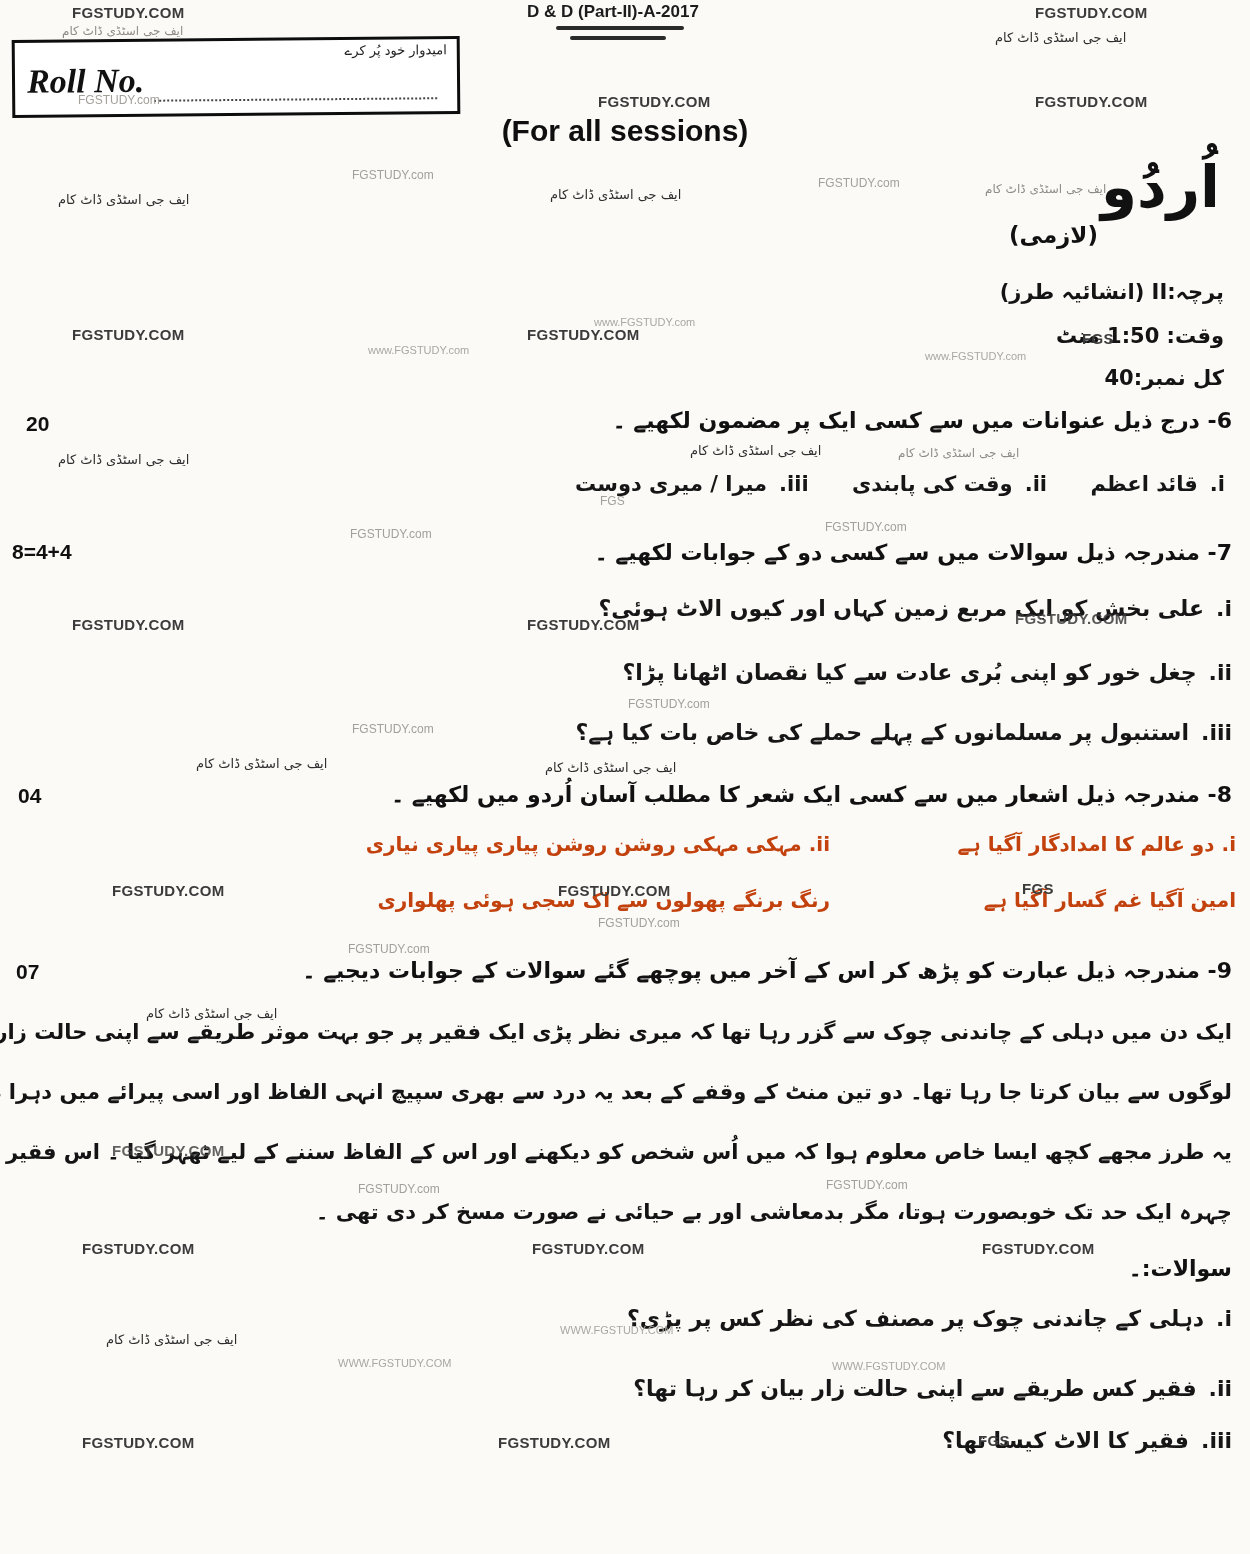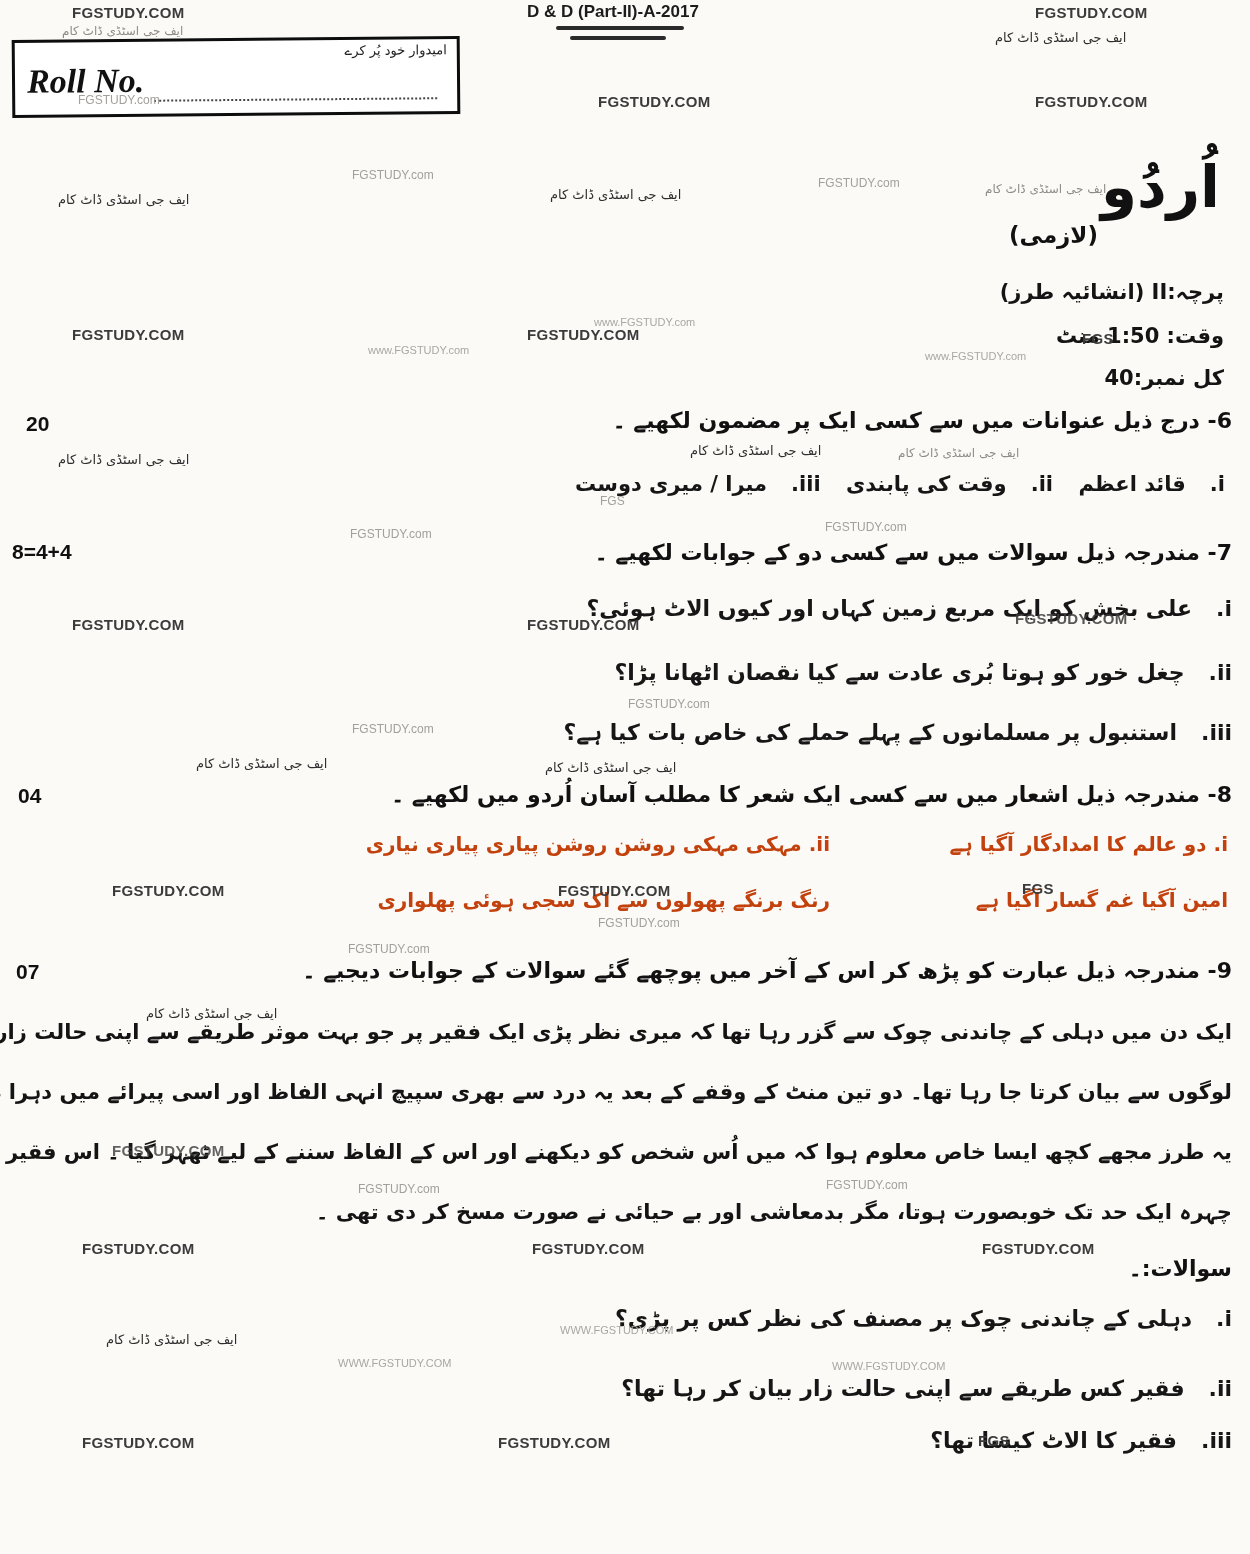--- a/index.html
+++ b/index.html
@@ -16,21 +16,21 @@
   .roll-label{font:italic bold 34px "Liberation Serif",serif;color:#111;white-space:nowrap}
   .roll-line{flex:1;margin:0 8px 12px 10px;border-bottom:2px dotted #444;height:26px;align-self:flex-end}
   .roll-note{position:absolute;right:10px;top:3px;font:13px "DejaVu Sans",sans-serif;direction:rtl;color:#222}
   .sessions{position:absolute;left:0;right:0;top:114px;text-align:center;font:bold 30px "Liberation Sans",sans-serif;color:#0f0f0f}
   .subject{position:absolute;right:30px;top:158px;font-size:58px;font-weight:bold;direction:rtl;color:#111;line-height:1}
   .subject-suffix{position:absolute;right:152px;top:222px;font-size:23px;font-weight:bold;direction:rtl;color:#111}
   .meta{position:absolute;right:26px;direction:rtl;font-size:21px;font-weight:bold;color:#141414;white-space:nowrap}
   .qmarks{position:absolute;font:bold 21px "Liberation Sans",sans-serif;color:#101010}
   .qhead{position:absolute;right:18px;direction:rtl;font-size:22px;font-weight:bold;color:#111;white-space:nowrap}
   .qitem{position:absolute;right:18px;direction:rtl;font-size:22px;font-weight:600;color:#161616;white-space:nowrap}
-  .qitem .n,.opt .n{margin-left:24px;font-weight:bold}
+  .qitem .n,.opt .n{margin-left:12px;font-weight:bold}
   .optrow{position:absolute;left:575px;right:25px;top:472px;display:flex;direction:rtl;justify-content:space-between;font-size:21px;font-weight:600;color:#161616}
   .couplet{position:absolute;direction:rtl;font-size:20px;font-weight:600;text-align:right;color:#c2410c}
   .couplet div{margin-bottom:32px;white-space:nowrap}
   .passage{position:absolute;right:18px;direction:rtl;font-size:21px;font-weight:600;color:#141414;white-space:nowrap}
   .footer{position:absolute;left:0;right:0;top:1496px;text-align:center;font:20px "Liberation Sans",sans-serif;letter-spacing:1px;color:#111}
 </style>
 </head>
 <body>
 
 <div class="page">
@@ -45,20 +45,21 @@
 
   <div class="rollbox">
     <span class="roll-label">Roll No.</span>
     <span class="roll-line"></span>
     <span class="roll-note">امیدوار خود پُر کرے</span>
   </div>
   <div class="wm-l" style="left:78px;top:93px">FGSTUDY.com</div>
   <div class="wm-b" style="left:598px;top:93px">FGSTUDY.COM</div>
   <div class="wm-b" style="left:1035px;top:93px">FGSTUDY.COM</div>
 
+  <div class="sessions">(For all sessions)</div>
 
   <div class="wm-l" style="left:352px;top:168px">FGSTUDY.com</div>
   <div class="wm-l" style="left:818px;top:176px">FGSTUDY.com</div>
   <div class="wm-u" style="left:58px;top:192px">ایف جی اسٹڈی ڈاٹ کام</div>
   <div class="wm-u" style="left:550px;top:187px">ایف جی اسٹڈی ڈاٹ کام</div>
   <div class="wm-us" style="left:985px;top:182px">ایف جی اسٹڈی ڈاٹ کام</div>
 
   <div>
     <div class="subject">اُردُو</div>
     <div class="subject-suffix">(لازمی)</div>
@@ -87,35 +88,35 @@
     <div class="wm-l" style="left:600px;top:494px">FGS</div>
   </div>
 
   <div class="wm-l" style="left:350px;top:527px">FGSTUDY.com</div>
   <div class="wm-l" style="left:825px;top:520px">FGSTUDY.com</div>
 
   <div>
     <div class="qmarks" style="left:12px;top:540px">8=4+4</div>
     <div class="qhead" style="top:540px">7- مندرجہ ذیل سوالات میں سے کسی دو کے جوابات لکھیے ۔</div>
     <div class="qitem" style="top:596px"><span class="n">i.</span><span>علی بخش کو ایک مربع زمین کہاں اور کیوں الاٹ ہوئی؟</span></div>
-    <div class="qitem" style="top:660px"><span class="n">ii.</span><span>چغل خور کو ہوتا بُری عادت سے کیا نقصان اٹھانا پڑا؟</span></div>
+    <div class="qitem" style="top:660px"><span class="n">ii.</span><span>چغل خور کو اپنی بُری عادت سے کیا نقصان اٹھانا پڑا؟</span></div>
     <div class="qitem" style="top:720px"><span class="n">iii.</span><span>استنبول پر مسلمانوں کے پہلے حملے کی خاص بات کیا ہے؟</span></div>
   </div>
   <div class="wm-b" style="left:72px;top:616px">FGSTUDY.COM</div>
   <div class="wm-b" style="left:527px;top:616px">FGSTUDY.COM</div>
   <div class="wm-b" style="left:1015px;top:610px;opacity:.85">FGSTUDY.COM</div>
   <div class="wm-l" style="left:628px;top:697px">FGSTUDY.com</div>
   <div class="wm-l" style="left:352px;top:722px">FGSTUDY.com</div>
 
   <div>
     <div class="wm-u" style="left:196px;top:756px">ایف جی اسٹڈی ڈاٹ کام</div>
     <div class="wm-u" style="left:545px;top:760px">ایف جی اسٹڈی ڈاٹ کام</div>
     <div class="qmarks" style="left:18px;top:784px">04</div>
     <div class="qhead" style="top:782px">8- مندرجہ ذیل اشعار میں سے کسی ایک شعر کا مطلب آسان اُردو میں لکھیے ۔</div>
-    <div class="couplet" style="right:22px;top:832px">
+    <div class="couplet" style="right:14px;top:832px">
       <div>i. دو عالم کا امدادگار آگیا ہے</div>
       <div>امین آگیا غم گسار آگیا ہے</div>
     </div>
     <div class="couplet" style="left:285px;top:832px;width:545px">
       <div>ii. مہکی مہکی روشن روشن پیاری پیاری نیاری</div>
       <div>رنگ برنگے پھولوں سے اک سجی ہوئی پھلواری</div>
     </div>
   </div>
   <div class="wm-b" style="left:112px;top:882px">FGSTUDY.COM</div>
   <div class="wm-b" style="left:558px;top:882px">FGSTUDY.COM</div>

